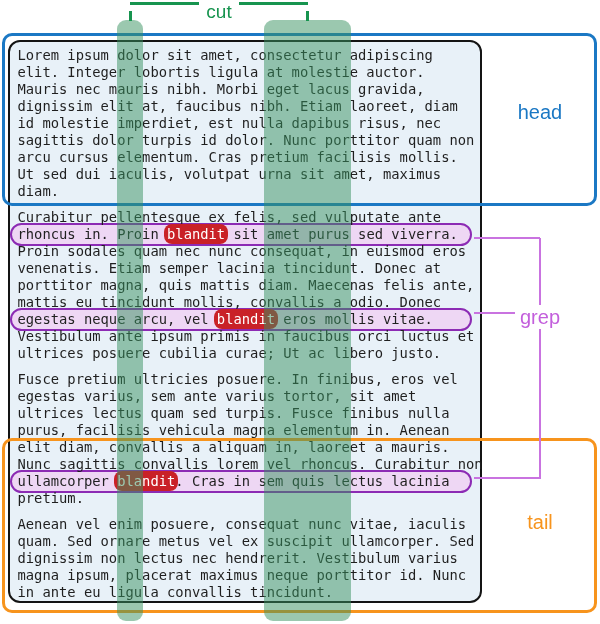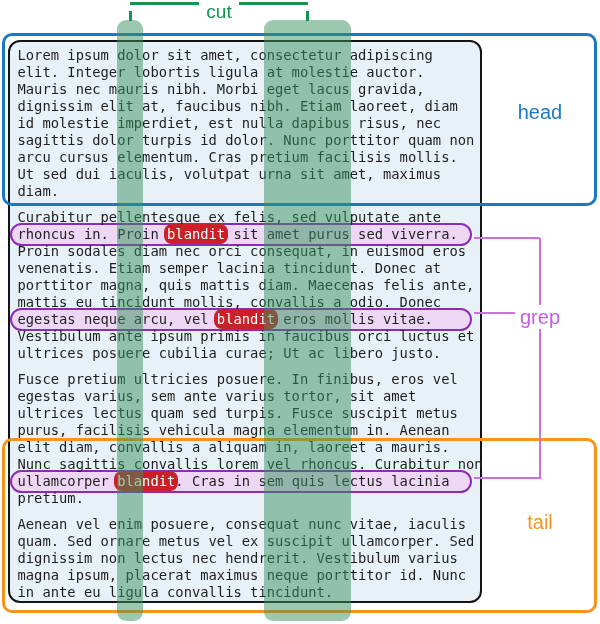--- a/index.html
+++ b/index.html
@@ -96,30 +96,30 @@
         <div class="line"><span class="line-text"><span>elit. Integer lobortis ligula at molestie auctor.</span></span></div>
         <div class="line"><span class="line-text"><span>Mauris nec mauris nibh. Morbi eget lacus gravida,</span></span></div>
         <div class="line"><span class="line-text"><span>dignissim elit at, faucibus nibh. Etiam laoreet, diam</span></span></div>
         <div class="line"><span class="line-text"><span>id molestie imperdiet, est nulla dapibus risus, nec</span></span></div>
         <div class="line"><span class="line-text"><span>sagittis dolor turpis id dolor. Nunc porttitor quam non</span></span></div>
         <div class="line"><span class="line-text"><span>arcu cursus elementum. Cras pretium facilisis mollis.</span></span></div>
         <div class="line"><span class="line-text"><span>Ut sed dui iaculis, volutpat urna sit amet, maximus</span></span></div>
         <div class="line"><span class="line-text"><span>diam.</span></span></div>
         <div class="line gap"><span class="line-text"><span>Curabitur pellentesque ex felis, sed vulputate ante</span></span></div>
         <div class="line grep"><div class="grep-box"></div><span class="line-text"><span>rhoncus in. Proin </span><span class="match">blandit</span><span> sit amet purus sed viverra.</span></span></div>
-        <div class="line"><span class="line-text"><span>Proin sodales diam nec orci consequat, in euismod eros</span></span></div>
+        <div class="line"><span class="line-text"><span>Proin sodales quam nec nunc consequat, in euismod eros</span></span></div>
         <div class="line"><span class="line-text"><span>venenatis. Etiam semper lacinia tincidunt. Donec at</span></span></div>
         <div class="line"><span class="line-text"><span>porttitor magna, quis mattis diam. Maecenas felis ante,</span></span></div>
         <div class="line"><span class="line-text"><span>mattis eu tincidunt mollis, convallis a odio. Donec</span></span></div>
         <div class="line grep"><div class="grep-box"></div><span class="line-text"><span>egestas neque arcu, vel </span><span class="match">blandit</span><span> eros mollis vitae.</span></span></div>
         <div class="line"><span class="line-text"><span>Vestibulum ante ipsum primis in faucibus orci luctus et</span></span></div>
         <div class="line"><span class="line-text"><span>ultrices posuere cubilia curae; Ut ac libero justo.</span></span></div>
         <div class="line gap"><span class="line-text"><span>Fusce pretium ultricies posuere. In finibus, eros vel</span></span></div>
         <div class="line"><span class="line-text"><span>egestas varius, sem ante varius tortor, sit amet</span></span></div>
-        <div class="line"><span class="line-text"><span>ultrices lectus quam sed turpis. Fusce suscipit metus</span></span></div>
+        <div class="line"><span class="line-text"><span>ultrices lectus quam sed turpis. Fusce finibus nulla</span></span></div>
         <div class="line"><span class="line-text"><span>purus, facilisis vehicula magna elementum in. Aenean</span></span></div>
         <div class="line"><span class="line-text"><span>elit diam, convallis a aliquam in, laoreet a mauris.</span></span></div>
         <div class="line"><span class="line-text"><span>Nunc sagittis convallis lorem vel rhoncus. Curabitur non</span></span></div>
         <div class="line grep"><div class="grep-box"></div><span class="line-text"><span>ullamcorper </span><span class="match">blandit</span><span>. Cras in sem quis lectus lacinia</span></span></div>
         <div class="line"><span class="line-text"><span>pretium.</span></span></div>
         <div class="line gap"><span class="line-text"><span>Aenean vel enim posuere, consequat nunc vitae, iaculis</span></span></div>
         <div class="line"><span class="line-text"><span>quam. Sed ornare metus vel ex suscipit ullamcorper. Sed</span></span></div>
         <div class="line"><span class="line-text"><span>dignissim non lectus nec hendrerit. Vestibulum varius</span></span></div>
         <div class="line"><span class="line-text"><span>magna ipsum, placerat maximus neque porttitor id. Nunc</span></span></div>
         <div class="line"><span class="line-text"><span>in ante eu ligula convallis tincidunt.</span></span></div>

